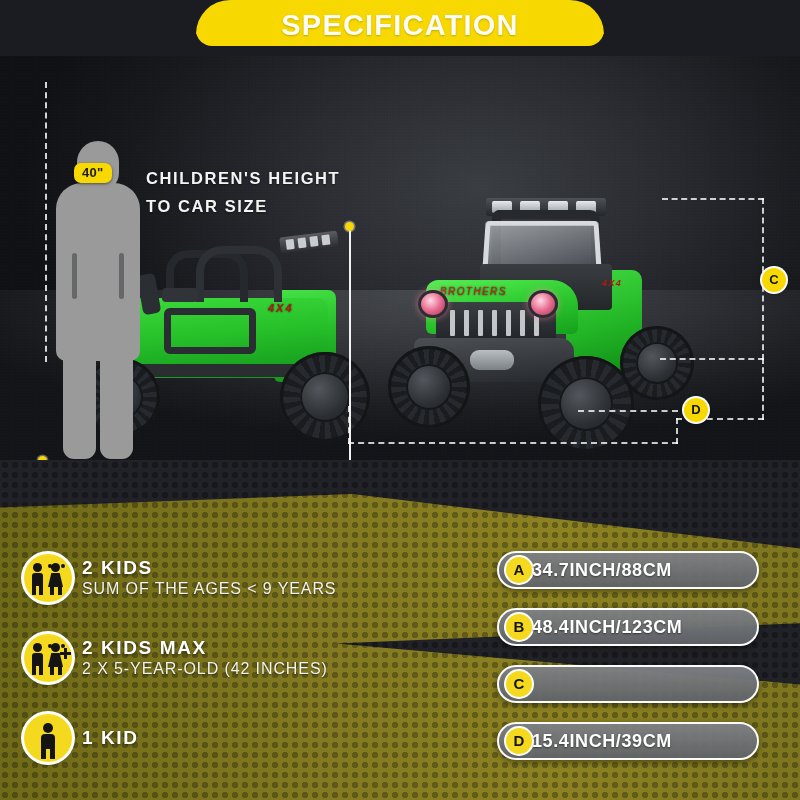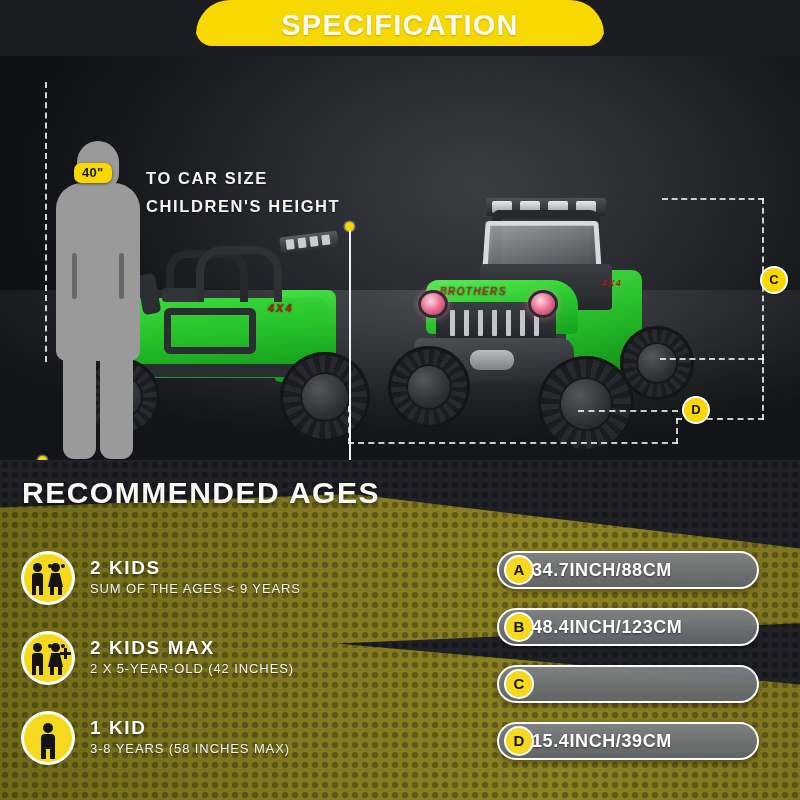--- a/index.html
+++ b/index.html
@@ -304,27 +304,27 @@
     text-shadow:0 2px 4px rgba(0,0,0,.5);
   }
 
   
   .age-row { position:absolute; left:24px; z-index:9; display:flex; align-items:center; }
   .age-icon {
     width:48px; height:48px; border-radius:50%; background:#f5d91f;
     box-shadow:0 0 0 3px #fff, 0 2px 5px rgba(0,0,0,.45);
     position:relative; flex:none;
   }
-  .age-text { margin-left:18px; }
+  .age-text { margin-left:10px; }
   .age-title {
     color:#fff; font-size:19px; font-weight:bold; letter-spacing:1.6px;
     line-height:22px; text-shadow:0 1px 3px rgba(0,0,0,.55);
   }
   .age-sub {
-    color:#f2f2ee; font-size:13px; letter-spacing:.9px; line-height:20px;
+    color:#f2f2ee; font-size:16px; letter-spacing:.9px; line-height:20px;
     text-shadow:0 1px 2px rgba(0,0,0,.5);
     text-align:center;
   }
   
   .pic { position:absolute; background:#141414; }
   .boy-h  { width:9px;  height:9px;  left:9px;  top:9px;  border-radius:50%; }
   .boy-b  { width:11px; height:13px; left:8px;  top:19px; border-radius:3px 3px 0 0; }
   .boy-l1 { width:4px;  height:10px; left:8px;  top:31px; }
   .boy-l2 { width:4px;  height:10px; left:15px; top:31px; }
   .girl-h { width:9px;  height:9px;  left:27px; top:9px;  border-radius:50%; }
@@ -400,22 +400,22 @@
       <div class="sil-body"></div>
       <div class="sil-arm-gap-l"></div>
       <div class="sil-arm-gap-r"></div>
       <div class="sil-legL"></div>
       <div class="sil-legR"></div>
     </div>
     <div class="sil-dashline"></div>
     <div class="badge-40">40"</div>
 
     <div class="sil-caption">
+      <div>CHILDREN'S HEIGHT</div>
       <div>TO CAR SIZE</div>
-      <div>CHILDREN'S HEIGHT</div>
     </div>
 
     <div class="m-vert"></div>
 
     <div class="dot-y dot-a"></div>
     <div class="dot-y dot-b"></div>
 
     <div class="veh front-jeep">
       <div class="fj-bodyR"></div>
       <div class="fj-lightbar">
@@ -460,21 +460,20 @@
 
     <div class="mk" style="left:762px; top:222px;">C</div>
     <div class="mk" style="left:684px; top:352px;">D</div>
   </div>
 
   <div class="lower">
     <div class="dots-tex"></div>
     <div class="wedge"></div>
     <div class="wedge-dots"></div>
 
-    <div class="lower-title">RECOMMENDED AGES</div>
 
     <div class="age-row" style="top:94px;">
       <div class="age-icon">
         <span class="pic boy-h"></span>
           <span class="pic boy-b"></span>
         <span class="pic boy-l1"></span>
           <span class="pic boy-l2"></span>
         <span class="pic girl-pig1"></span>
           <span class="pic girl-pig2"></span>
         <span class="pic girl-h"></span>
@@ -511,21 +510,20 @@
 
     <div class="age-row" style="top:254px;">
       <div class="age-icon">
         <span class="pic one-h"></span>
           <span class="pic one-b"></span>
         <span class="pic one-l1"></span>
           <span class="pic one-l2"></span>
       </div>
       <div class="age-text">
         <div class="age-title">1 KID</div>
-        <div class="age-sub">3-8 YEARS (58 INCHES MAX)</div>
       </div>
     </div>
 
     <div class="pill" style="top:91px;">
       <div class="pill-mk">A</div>
       <div class="pill-text">34.7INCH/88CM</div>
     </div>
     <div class="pill" style="top:148px;">
       <div class="pill-mk">B</div>
       <div class="pill-text">48.4INCH/123CM</div>

